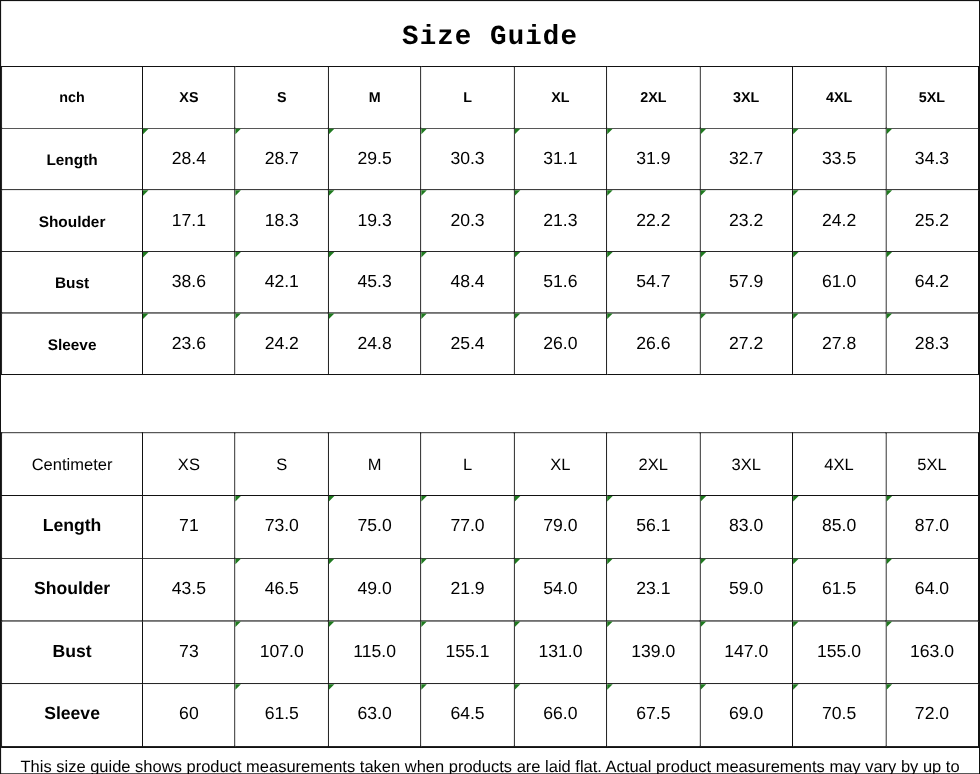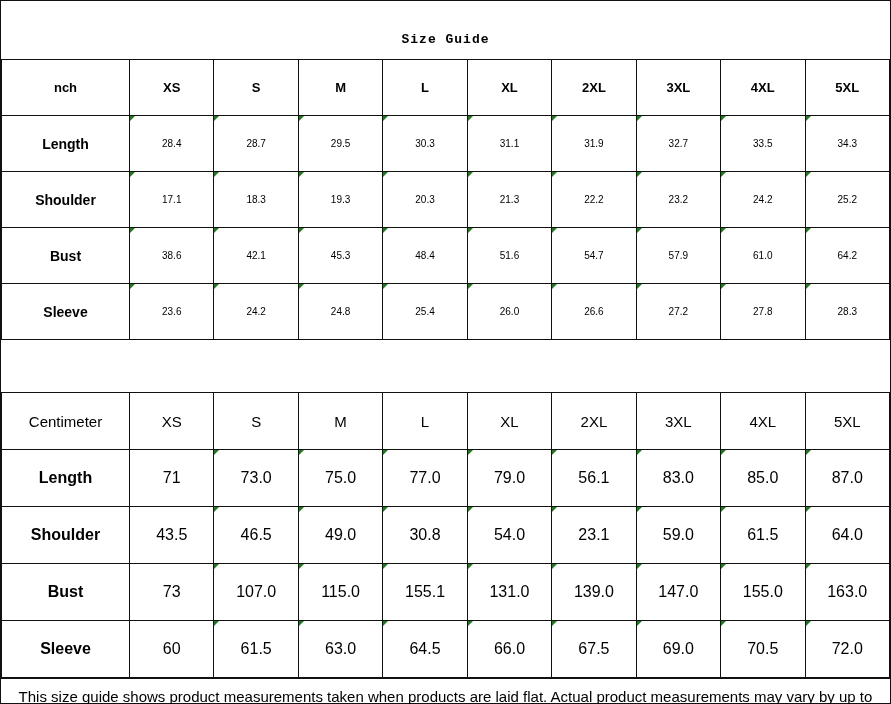--- a/index.html
+++ b/index.html
@@ -18,24 +18,24 @@
     position: relative;
     width: 891px;
     height: 704px;
     box-sizing: border-box;
     border: 1px solid #111111;
     background: #ffffff;
   }
   .title {
     text-align: center;
     font-family: "Liberation Mono", monospace;
-    font-size: 13px;
+    font-size: 25px;
     font-weight: bold;
     letter-spacing: 1px;
-    padding-top: 31px;
+    padding-top: 18px;
     padding-bottom: 12px;
   }
   table.size-table {
     border-collapse: collapse;
     width: 889px;
     table-layout: fixed;
   }
   table.size-table td {
     border: 1px solid #111111;
     text-align: center;
@@ -50,21 +50,21 @@
     left: 0px;
     top: 0px;
     width: 0;
     height: 0;
     border-top: 5px solid #1f7a1f;
     border-right: 5px solid transparent;
   }
   
   .inch-table td {
     height: 53px;
-    font-size: 10px;
+    font-size: 16px;
   }
   .inch-table .hdr-row td {
     font-weight: bold;
     font-size: 13px;
   }
   .inch-table .row-label {
     font-weight: bold;
     font-size: 14px;
   }
   .inch-table .unit-label {
@@ -200,21 +200,21 @@
         <td class="mark">56.1</td>
         <td class="mark">83.0</td>
         <td class="mark">85.0</td>
         <td class="mark">87.0</td>
       </tr>
       <tr>
         <td class="col-first row-label">Shoulder</td>
         <td>43.5</td>
         <td class="mark">46.5</td>
         <td class="mark">49.0</td>
-        <td class="mark">30.8</td>
+        <td class="mark">21.9</td>
         <td class="mark">54.0</td>
         <td class="mark">23.1</td>
         <td class="mark">59.0</td>
         <td class="mark">61.5</td>
         <td class="mark">64.0</td>
       </tr>
       <tr>
         <td class="col-first row-label">Bust</td>
         <td>73</td>
         <td class="mark">107.0</td>

